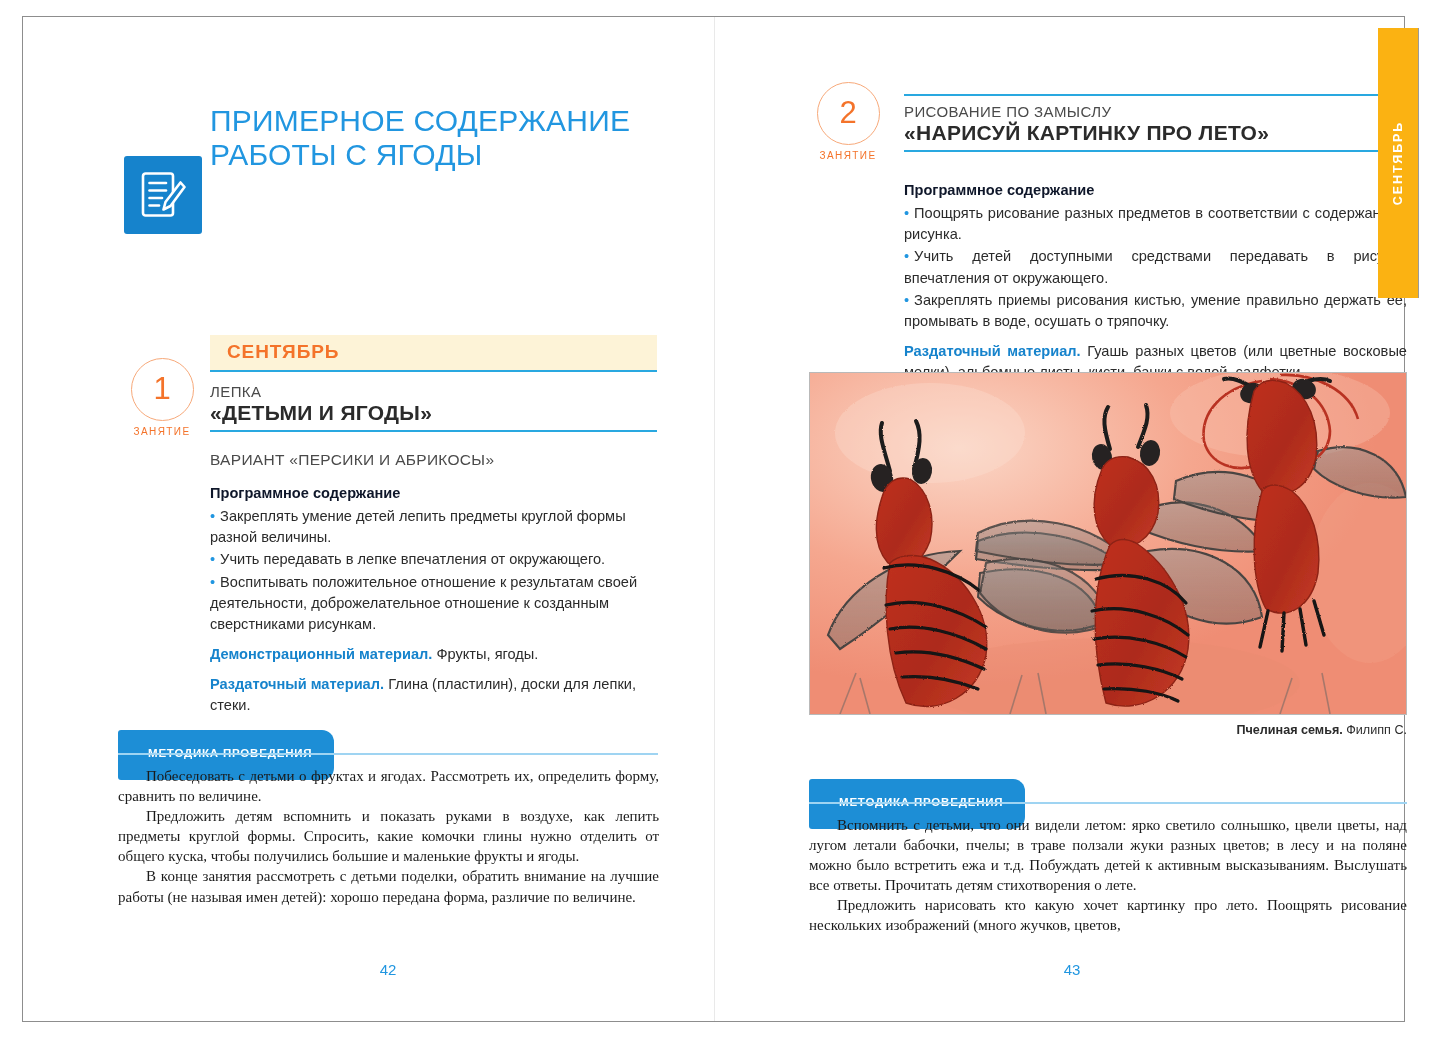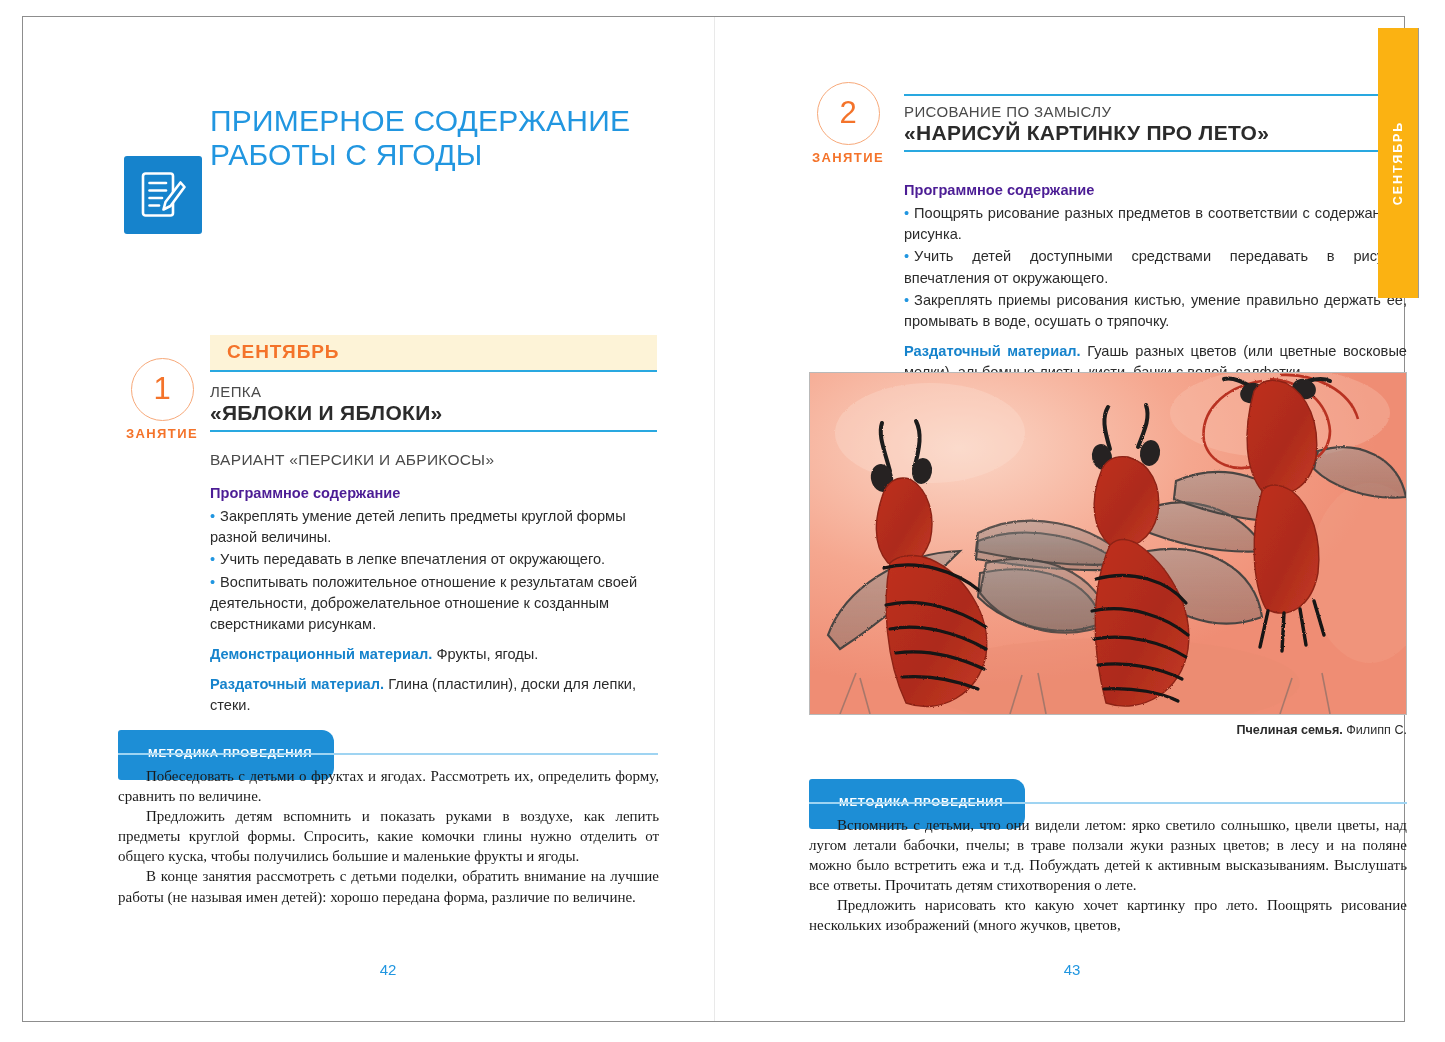--- a/index.html
+++ b/index.html
@@ -102,22 +102,22 @@
     border: 1.6px solid #f7a97a;
     border-radius: 50%;
     color: #f4732a;
     font-size: 31px;
     line-height: 60px;
     font-weight: 300;
   }
   .lesson-badge .cap {
     margin-top: 5px;
     color: #f4732a;
-    font-size: 13px;
-    font-weight: bold;
+    font-size: 10px;
+    font-weight: normal;
     letter-spacing: 1.4px;
   }
 
   
   #month-banner {
     position: absolute;
     left: 187px;
     top: 318px;
     width: 447px;
     height: 37px;
@@ -166,21 +166,21 @@
   }
 
   
   .sans-block {
     position: absolute;
     font-size: 14.6px;
     line-height: 1.45;
     color: #2b2b2b;
   }
   .sans-block .subhead {
-    color: #4c1d95;
+    color: #0f172a;
     font-weight: bold;
     margin-bottom: 2px;
   }
   .sans-block p { margin: 0 0 1px 0; }
   .sans-block .bullet { text-indent: 0; }
   .sans-block .bullet::before {
     content: "\2022";
     color: #2196e0;
     margin-right: 5px;
   }
@@ -286,21 +286,21 @@
       <div class="circle">1</div>
       <div class="cap">ЗАНЯТИЕ</div>
     </div>
 
     <div id="month-banner">
       <span class="mtext">СЕНТЯБРЬ</span>
     </div>
 
     <div class="lesson-title" style="left:187px; top:366px; width:447px;">
       <div class="kind">ЛЕПКА</div>
-      <div class="name">«ЯБЛОКИ И ЯБЛОКИ»</div>
+      <div class="name">«ДЕТЬМИ И ЯГОДЫ»</div>
     </div>
 
     <div class="variant-line" style="left:187px; top:434px;">ВАРИАНТ «ПЕРСИКИ И АБРИКОСЫ»</div>
 
     <div class="sans-block" style="left:187px; top:466px; width:450px;">
       <p class="subhead">Программное содержание</p>
       <p class="bullet">Закреплять умение детей лепить предметы круглой формы разной величины.</p>
       <p class="bullet">Учить передавать в лепке впечатления от окружающего.</p>
       <p class="bullet">Воспитывать положительное отношение к результатам своей деятельности, доброжелательное отношение к созданным сверстниками рисункам.</p>
       <p class="mat"><b>Демонстрационный материал.</b><span> Фрукты, ягоды.</span></p>

